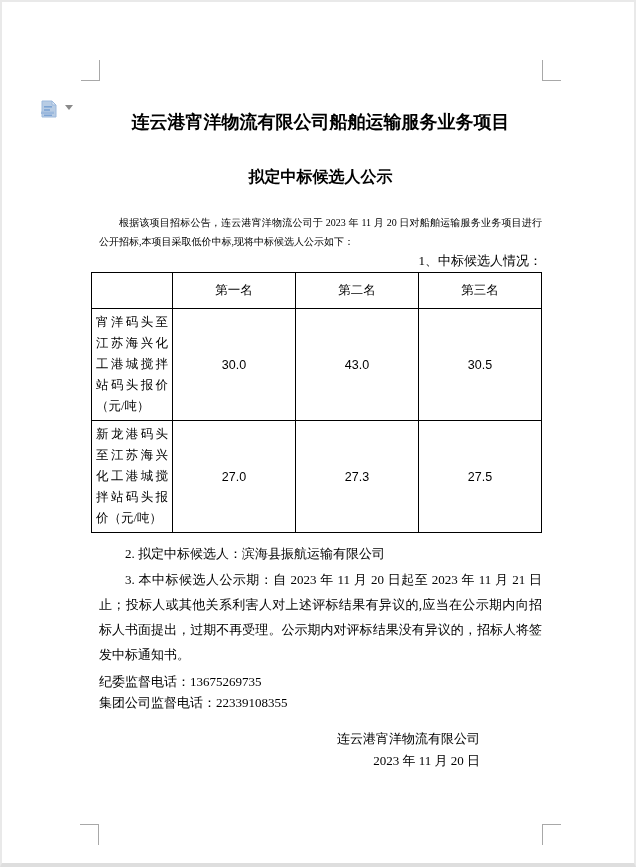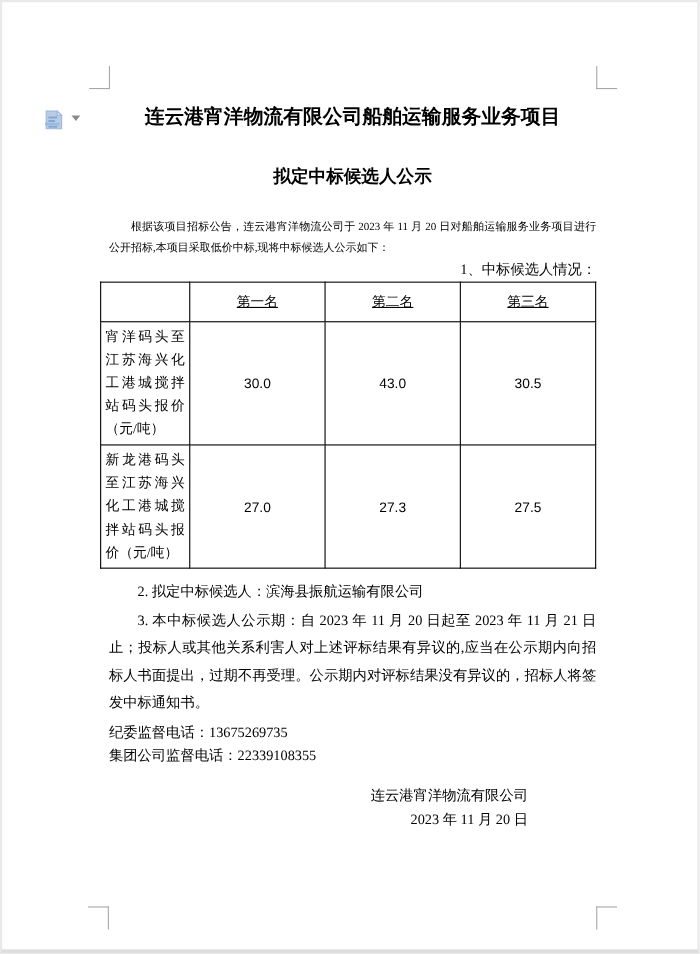--- a/index.html
+++ b/index.html
@@ -20,36 +20,36 @@
   .crop.tr{left:540px;top:58px;border-left:1px solid #a8a8a8;border-bottom:1px solid #a8a8a8;}
   .crop.bl{left:78px;top:822px;border-right:1px solid #a8a8a8;border-top:1px solid #a8a8a8;}
   .crop.br{left:540px;top:822px;border-left:1px solid #a8a8a8;border-top:1px solid #a8a8a8;}
 
   
   .paste-btn{position:absolute;left:37px;top:97px;width:34px;height:20px;cursor:pointer;}
   .paste-btn svg{display:block;}
   .paste-caret{position:absolute;left:26px;top:6px;width:0;height:0;
     border-left:4px solid transparent;border-right:4px solid transparent;border-top:5px solid #8a8a8a;}
 
-  .content{position:absolute;left:97px;top:76px;width:443px;}
+  .content{position:absolute;left:97px;top:92px;width:443px;}
 
   .title{margin-top:16px;text-align:center;font-weight:bold;font-size:18px;line-height:25px;}
   .subtitle{margin-top:31px;text-align:center;font-weight:bold;font-size:16px;line-height:22px;}
 
   .para{font-size:10px;line-height:19px;text-align:justify;}
   .indent{text-indent:2em;}
   .p1{margin-top:25px;}
   .item1{font-size:13px;line-height:19px;text-indent:2em;text-align:right;}
 
   table.bid{border-collapse:collapse;margin-left:-8px;margin-top:2px;table-layout:fixed;}
   table.bid td{border:1px solid #000;font-size:12.5px;vertical-align:middle;
     padding:2px 5px;box-sizing:border-box;}
   td.c0{width:86px;}
   td.c1,td.c2,td.c3{width:133px;text-align:center;}
-  tr.r-head{height:36px;} tr.r-head td{vertical-align:middle;text-align:center;text-decoration:underline;}
+  tr.r-head{height:36px;} tr.r-head td{vertical-align:middle;text-align:center;}
   tr.r-name{height:56px;} tr.r-name td{line-height:26px;}
   tr.r-name td.c0{white-space:pre-line;text-align:center;line-height:22px;}
   tr.r-p1{height:90px;} tr.r-p2{height:102px;}
   tr.r-p1 td.c0, tr.r-p2 td.c0{text-align:justify;line-height:21px;padding:3px 4px;}
   .num{font-family:"Liberation Sans","DejaVu Sans",sans-serif;font-size:12px;}
 
   .p2{margin-top:11px;font-size:13px;line-height:20px;text-indent:2em;}
   .p3{margin-top:3px;font-size:13px;line-height:25px;text-align:justify;text-indent:2em;}
   .phones{margin-top:4px;font-size:13px;line-height:21px;}
   .sig-block{margin-top:15px;text-align:right;padding-right:62px;font-size:13px;line-height:22px;}

